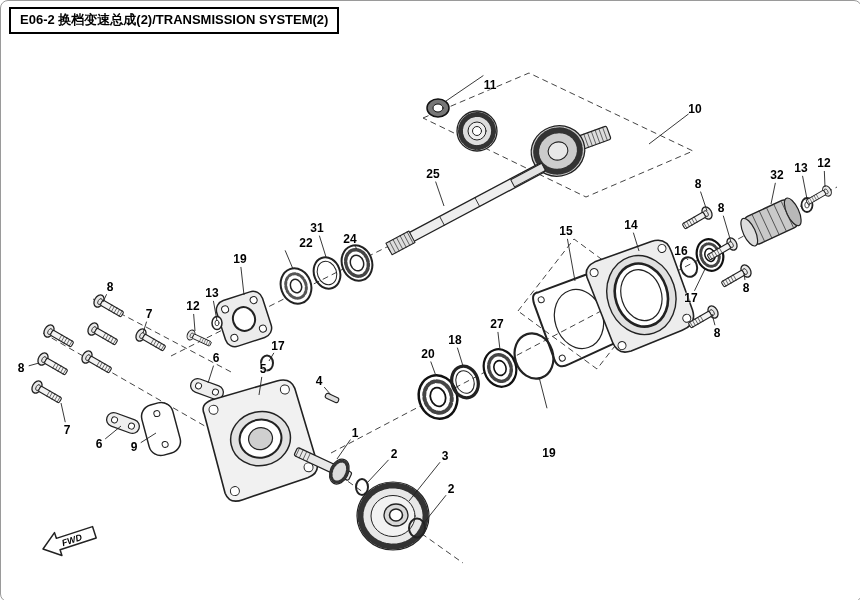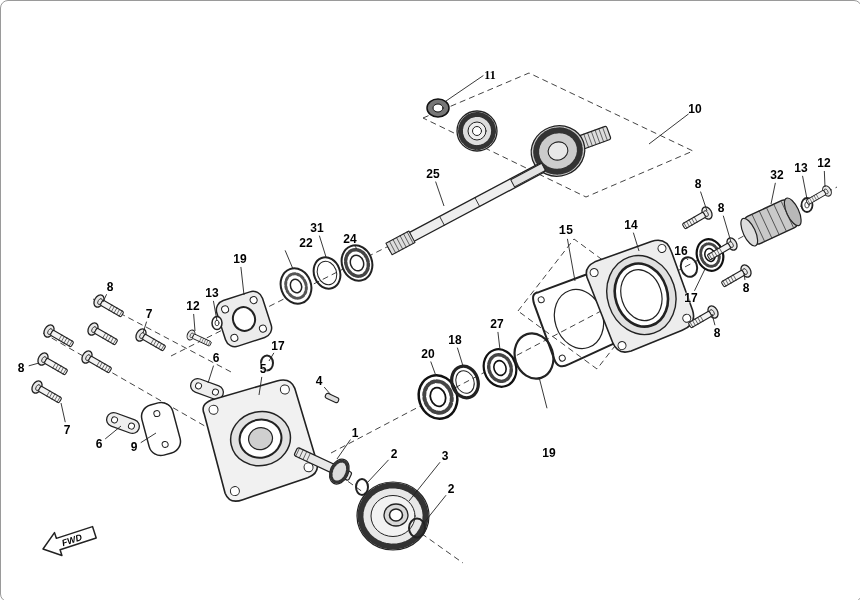--- a/index.html
+++ b/index.html
@@ -21,20 +21,21 @@
     text-shadow:0 0 2px #fff,0 0 2px #fff;
   }
   .leader{stroke:#222;stroke-width:.9;}
   .dash{stroke:#444;stroke-width:1;fill:none;stroke-dasharray:6 4;}
 </style>
 </head>
 <body>
 
 <div id="stage">
 
+  <div id="title-box">E06-2 换档变速总成(2)/TRANSMISSION SYSTEM(2)</div>
 
   <svg id="drawing" width="860" height="600" viewBox="0 0 860 600">
     <defs>
       <g id="bolt">
         <ellipse cx="0" cy="0" rx="4.5" ry="6.5" fill="#e8e8e8" stroke="#222" stroke-width="1.3"></ellipse>
         <ellipse cx="1.2" cy="0" rx="2" ry="3.2" fill="none" stroke="#222" stroke-width=".8"></ellipse>
         <rect x="3" y="-3" width="24" height="6" rx="1.5" fill="#f3f3f3" stroke="#222" stroke-width="1.1"></rect>
         <path d="M13 -3 V3 M16 -3 V3 M19 -3 V3 M22 -3 V3 M25 -3 V3" stroke="#222" stroke-width=".6"></path>
       </g>
     </defs>
@@ -291,30 +292,30 @@
         <line x1="104.19165839362657" y1="437.9340976779419" x2="120" y2="425" class="leader"></line>
         <line x1="139.74929190185685" y1="441.7049960624547" x2="155" y2="432" class="leader"></line>
         <line x1="349.44632016935753" y1="438.57753753315023" x2="336" y2="458" class="leader"></line>
         <line x1="387.54865177664925" y1="458.8551517954508" x2="366" y2="482" class="leader"></line>
         <line x1="439.0024396195646" y1="461.2469504755442" x2="408" y2="500" class="leader"></line>
         <line x1="445.0024396195646" y1="494.2469504755442" x2="422" y2="523" class="leader"></line>
       </g>
   </svg>
 
   <div id="callout-layer">
-      <div class="callout" style="left: 489px; top: 74px; font-family: Liberation Serif, serif;">11</div>
+      <div class="callout" style="left: 489px; top: 84px;">11</div>
       <div class="callout" style="left: 694px; top: 108px;">10</div>
       <div class="callout" style="left: 432px; top: 173px;">25</div>
       <div class="callout" style="left: 697px; top: 183px;">8</div>
       <div class="callout" style="left: 776px; top: 174px;">32</div>
       <div class="callout" style="left: 800px; top: 167px;">13</div>
       <div class="callout" style="left: 823px; top: 162px;">12</div>
       <div class="callout" style="left: 720px; top: 207px;">8</div>
       <div class="callout" style="left: 630px; top: 224px;">14</div>
-      <div class="callout" style="left: 565px; top: 230px; font-family: Liberation Mono, monospace;">15</div>
+      <div class="callout" style="left: 565px; top: 230px;">15</div>
       <div class="callout" style="left: 349px; top: 238px;">24</div>
       <div class="callout" style="left: 316px; top: 227px;">31</div>
       <div class="callout" style="left: 281px; top: 242px; margin-left: 24px;">22</div>
       <div class="callout" style="left: 239px; top: 258px;">19</div>
       <div class="callout" style="left: 680px; top: 250px; text-align: center;">16</div>
       <div class="callout" style="left: 690px; top: 297px;">17</div>
       <div class="callout" style="left: 745px; top: 287px;">8</div>
       <div class="callout" style="left: 716px; top: 332px;">8</div>
       <div class="callout" style="left: 211px; top: 292px;">13</div>
       <div class="callout" style="left: 192px; top: 305px;">12</div>

